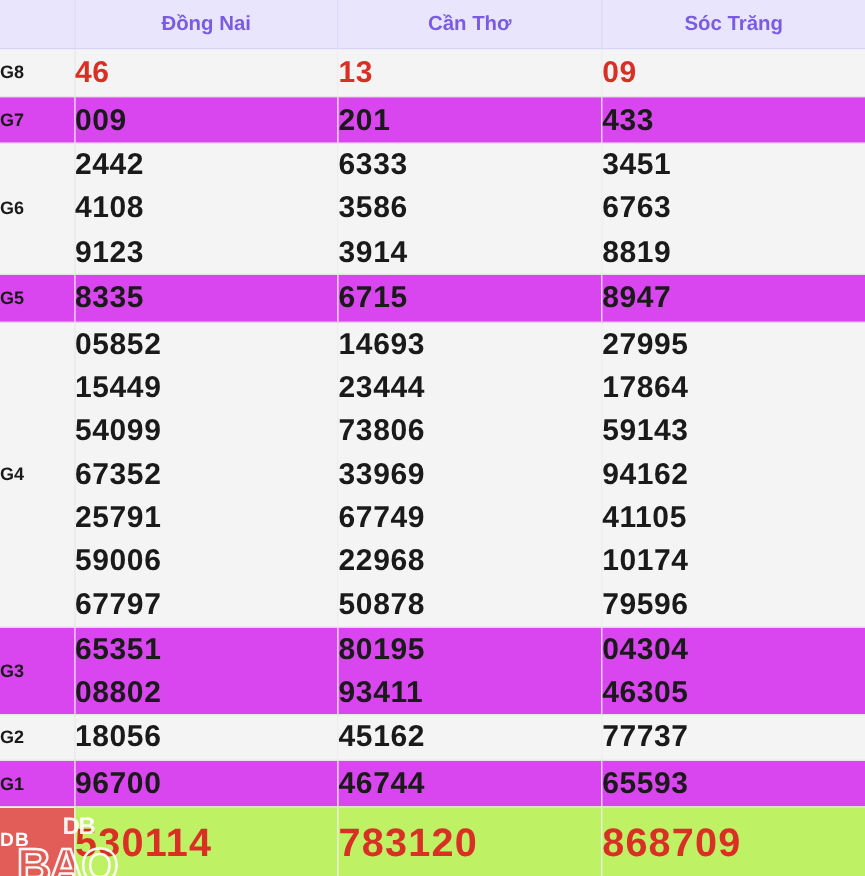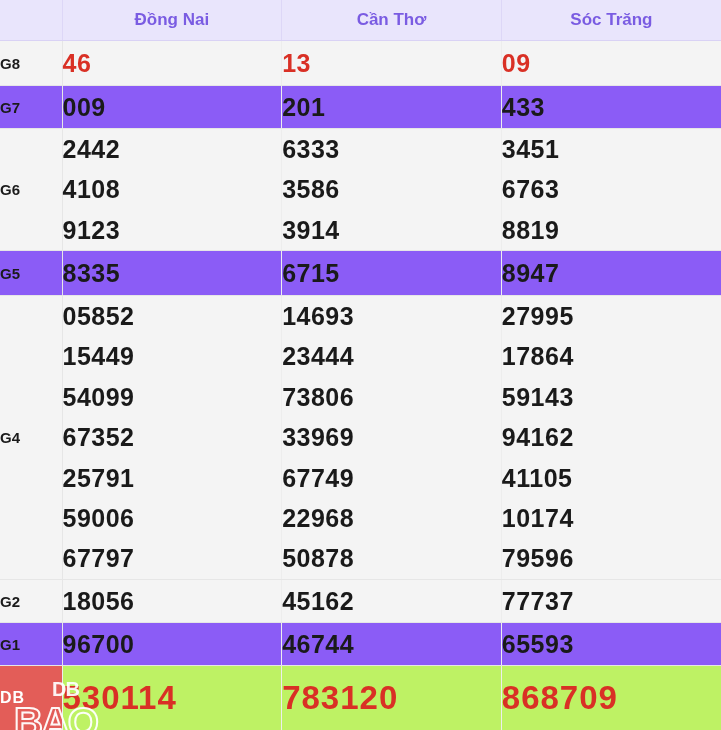--- a/index.html
+++ b/index.html
@@ -63,21 +63,21 @@
     color: #1a1a1a;
     border-right: 1px solid #e6e6e6;
     letter-spacing: 0;
   }
   tbody td.num {
     border-left: 1px solid #ededed;
   }
 
   
   tr.alt td { background: #f4f4f4; }
-  tr.plain td { background: #8b5cf6; }
+  tr.plain td { background: #d946ef; }
 
   
   .stack {
     display: flex;
     flex-direction: column;
     justify-content: space-around;
     height: 100%;
   }
   .stack > span { line-height: 1.0; display: block; }
 
@@ -274,20 +274,41 @@
           <span>17864</span>
           <span>59143</span>
           <span>94162</span>
           <span>41105</span>
           <span>10174</span>
           <span>79596</span>
         </div>
       </td>
     </tr>
 
+    <tr id="row-g3" class="plain">
+      <td class="label">G3</td>
+      <td class="num">
+        <div class="stack">
+          <span>65351</span>
+          <span>08802</span>
+        </div>
+      </td>
+      <td class="num">
+        <div class="stack">
+          <span>80195</span>
+          <span>93411</span>
+        </div>
+      </td>
+      <td class="num">
+        <div class="stack">
+          <span>04304</span>
+          <span>46305</span>
+        </div>
+      </td>
+    </tr>
 
     <tr id="row-g2" class="alt">
       <td class="label">G2</td>
       <td class="num">
         <div class="stack">
             <span>18056</span>
           </div>
       </td>
       <td class="num">
         <div class="stack">

